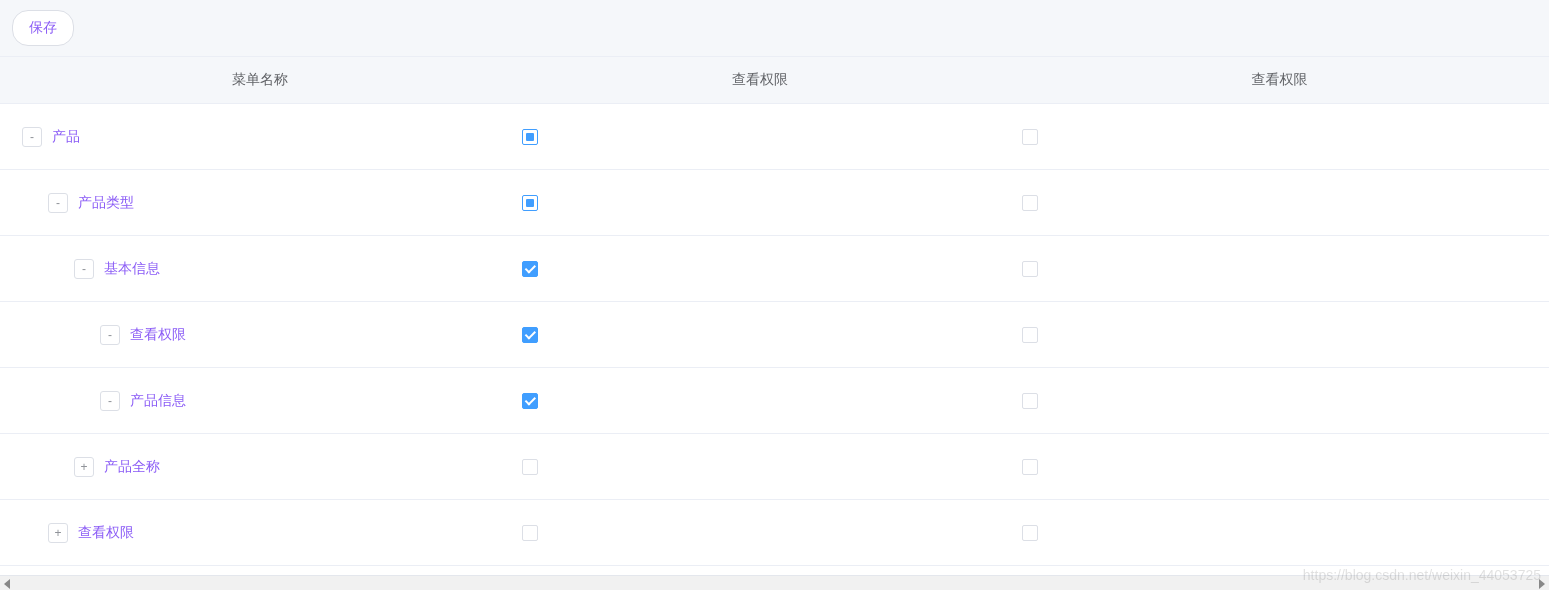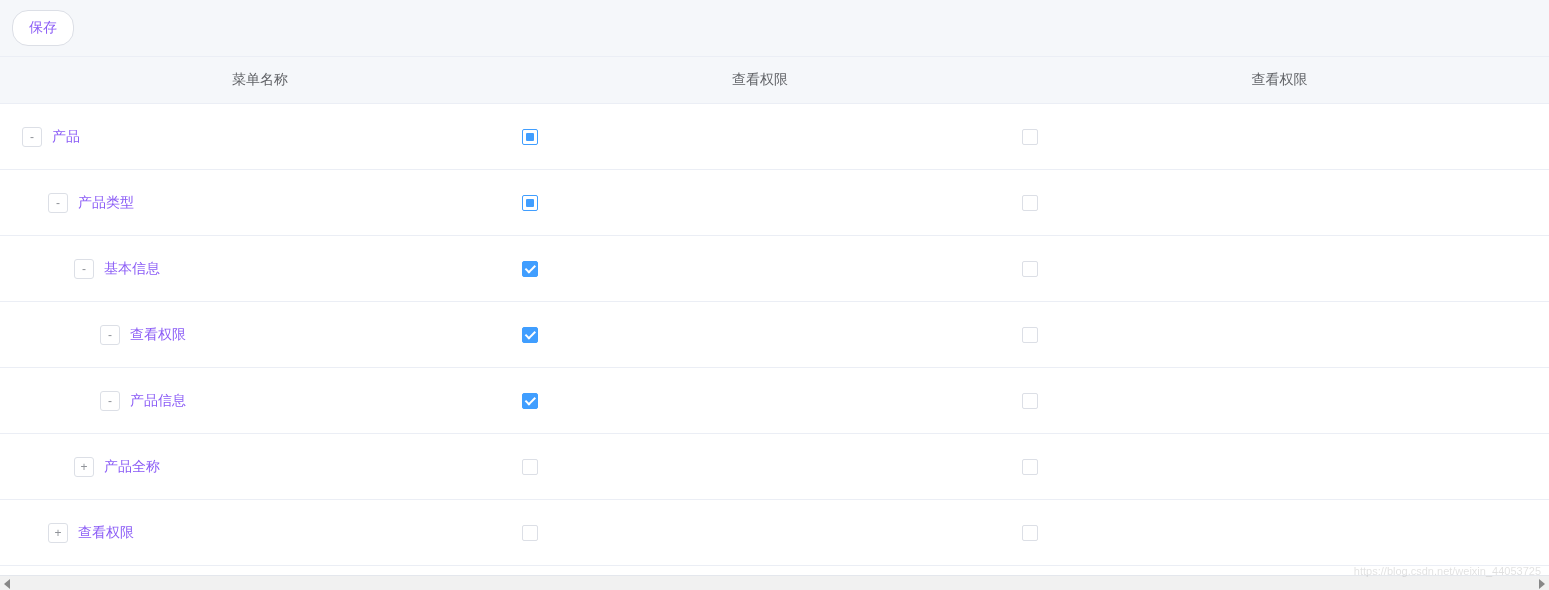--- a/index.html
+++ b/index.html
@@ -148,23 +148,23 @@
       height: 8px;
       background: #409eff;
       border-radius: 1px;
     }
     .label-text {
       color: #8b5cf6;
     }
     .watermark {
       position: absolute;
       right: 8px;
-      bottom: 14px;
+      bottom: 8px;
       color: rgba(0,0,0,0.12);
-      font-size: 11px;
+      font-size: 14px;
       pointer-events: none;
     }
     .hscroll {
       height: 16px;
       background: #f1f1f1;
       border-top: 1px solid #e4e7ed;
       position: relative;
       flex: 0 0 auto;
     }
     .hscroll::before, .hscroll::after{

